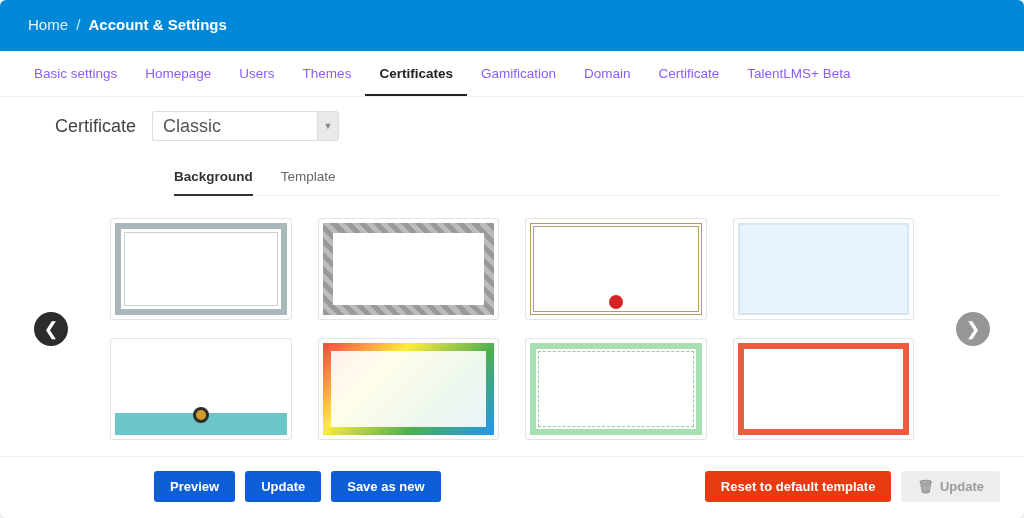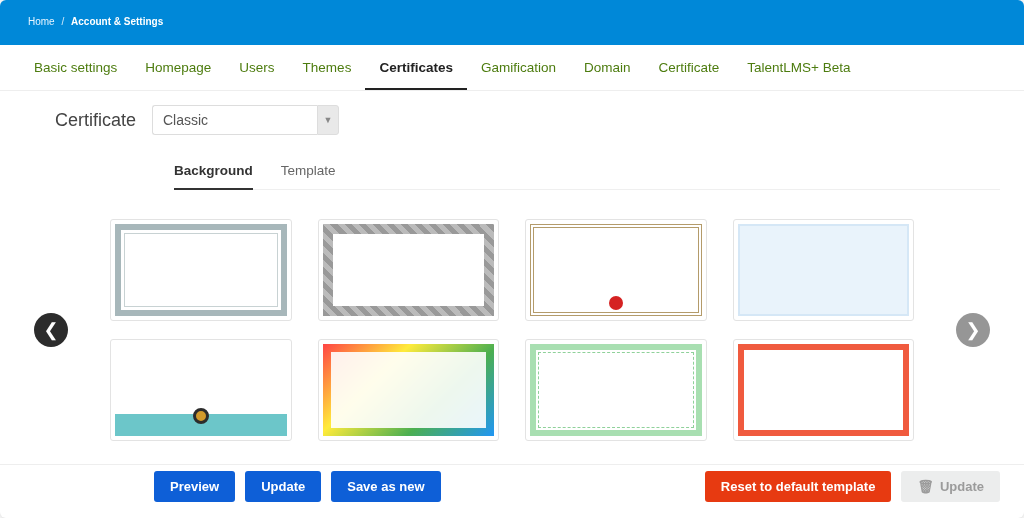--- a/index.html
+++ b/index.html
@@ -18,35 +18,35 @@
     width: 100%;
     height: 100%;
     display: flex;
     flex-direction: column;
   }
   .header-bar {
     background: #0088d8;
     color: #fff;
     padding: 16px 28px 18px;
     border-radius: 6px 6px 0 0;
-    font-size: 10px;
+    font-size: 15px;
   }
   .header-bar a { color: #e6f4ff; text-decoration: none; }
   .header-bar .sep { color: #cfe9fb; margin: 0 4px; }
   .header-bar .title { font-weight: 700; }
   .nav-tabs {
     display: flex;
     gap: 0;
     border-bottom: 1px solid #eee;
     padding: 0 20px;
   }
   .nav-tabs .tab {
     padding: 15px 14px 13px;
     font-size: 13.5px;
-    color: #4d7c0f;
+    color: #8b5cf6;
     cursor: pointer;
     border-bottom: 2px solid transparent;
   }
   .nav-tabs .tab.active {
     font-weight: 700;
     color: #222;
     border-bottom-color: #222;
   }
   .content {
     flex: 1;
@@ -71,21 +71,21 @@
     display: inline-flex;
     align-items: stretch;
     height: 30px;
   }
   .select-field {
     border: 1px solid #ddd;
     border-right: none;
     border-radius: 3px 0 0 3px;
     padding: 5px 10px;
     width: 165px;
-    font-size: 14px;
+    font-size: 18px;
     background: #fff;
     color: #555;
     display: flex;
     align-items: center;
   }
   .select-caret {
     width: 22px;
     background: #e9e9e9;
     border: 1px solid #ddd;
     border-radius: 0 3px 3px 0;
@@ -172,21 +172,21 @@
   .cert5 { background:#fff; }
   .cert5 .ribbon { position:absolute; left:0; right:0; bottom:0; height:22px; background:#6cc6c9; }
   .cert5 .medal { position:absolute; bottom:12px; left:50%; transform:translateX(-50%); width:16px; height:16px; border-radius:50%; background:#d19a2b; border:3px solid #2c2c2c; }
   .cert6 { background: linear-gradient(135deg,#f44,#ffeb3b,#4caf50,#2196f3); padding:8px; }
   .cert6::after { content:""; position:absolute; inset:8px; background:rgba(255,255,255,0.9); }
   .cert7 { background:#fff; border:6px solid #a8dfb1; }
   .cert7::after { content:""; position:absolute; inset:2px; border:1px dashed #8fd19a; }
   .cert8 { background:#fff; border:6px solid #f05a3e; }
   .footer {
     border-top: 1px solid #eee;
-    padding: 6px 24px 16px;
+    padding: 14px 24px 16px;
     display: flex;
     align-items: center;
     gap: 10px;
   }
   .footer .spacer { flex: 1; }
   .btn {
     border: none;
     border-radius: 3px;
     padding: 8px 16px;
     font-size: 13px;

